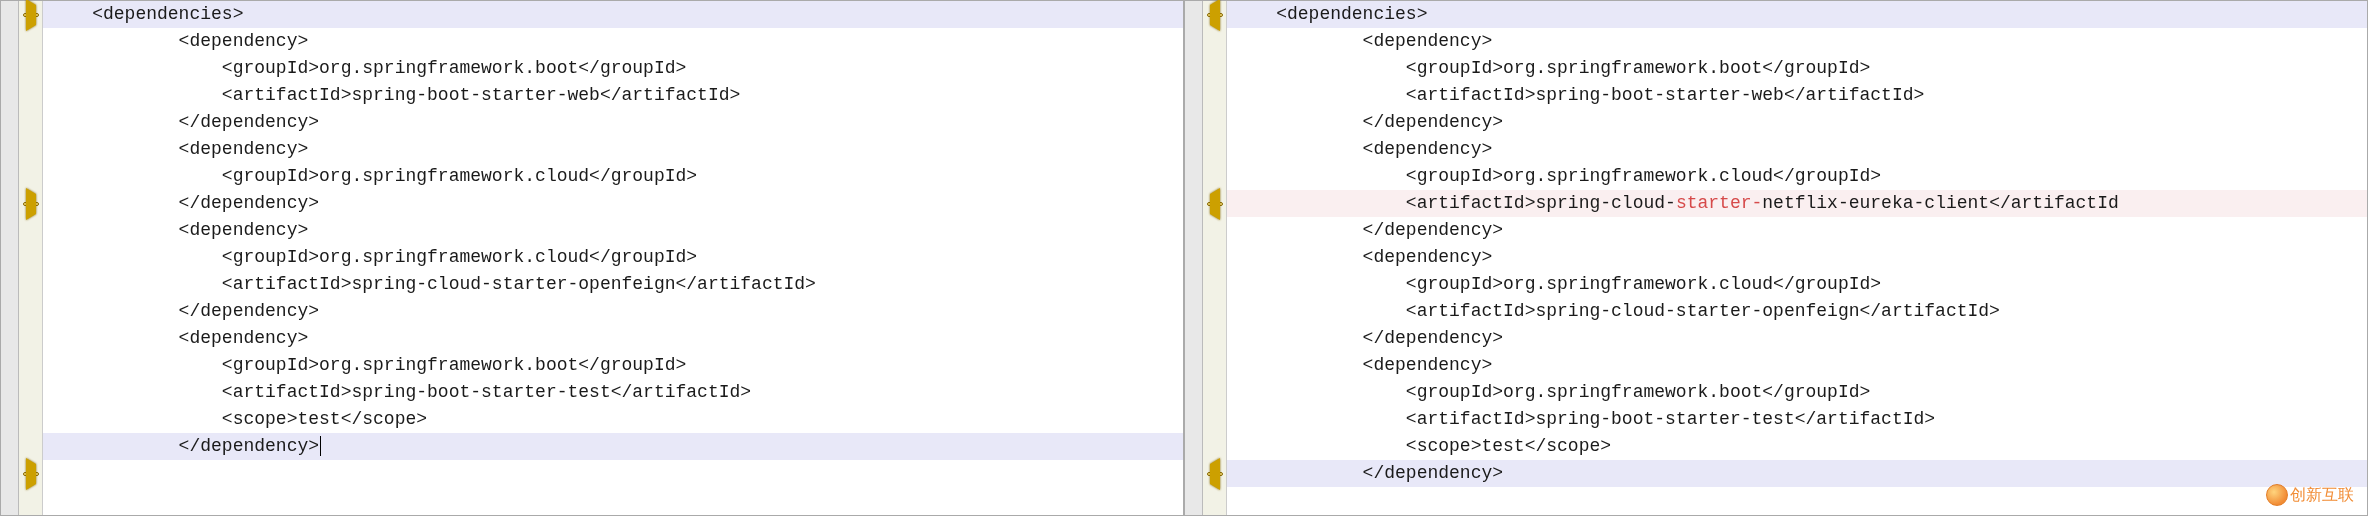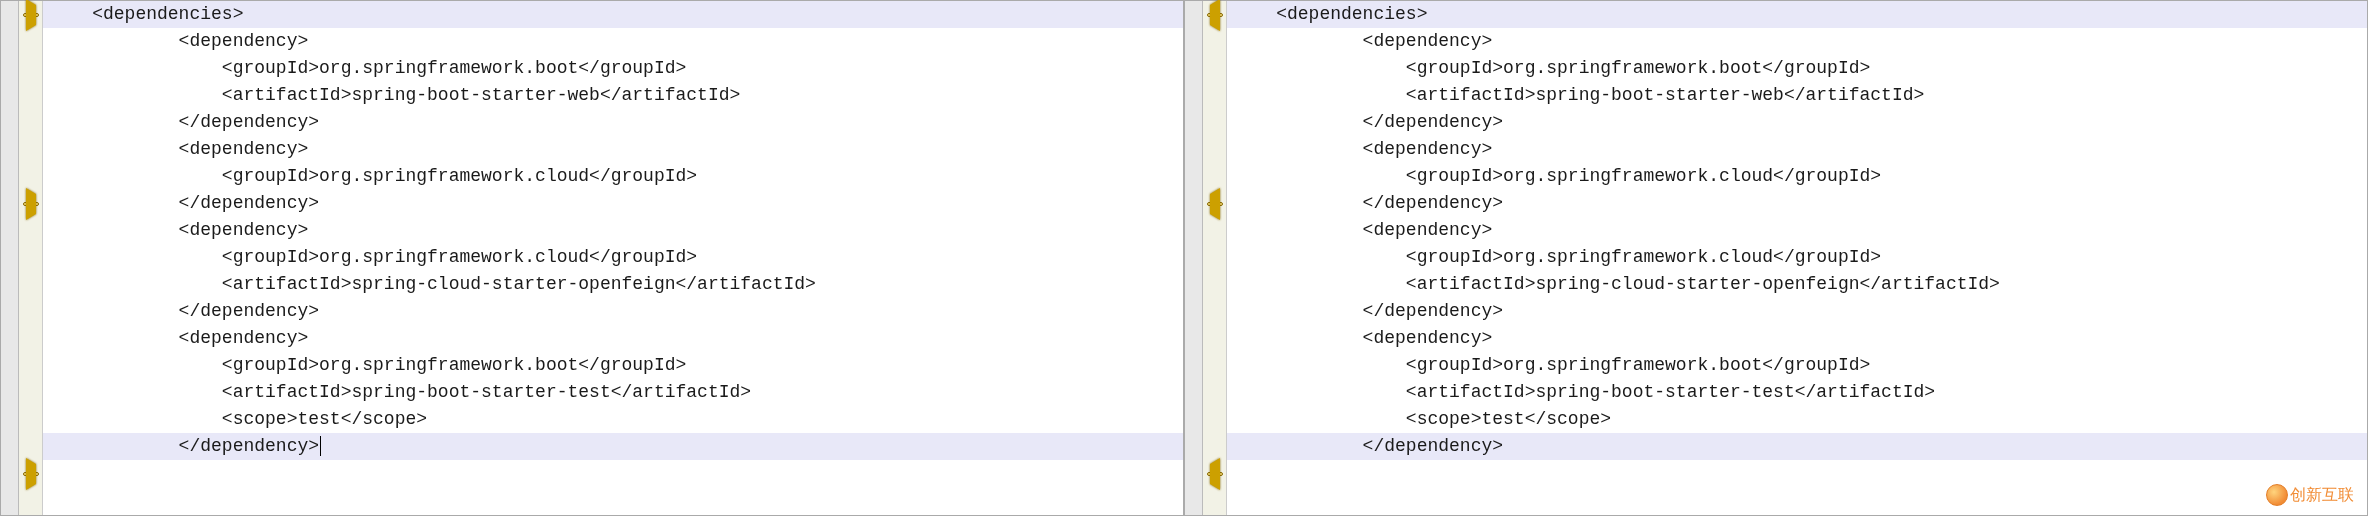--- a/index.html
+++ b/index.html
@@ -184,20 +184,21 @@
       </div>
     </div>
   <div class="code-col" id="right-code">
       <div class="line diff-block">    &lt;dependencies&gt;</div>
       <div class="line">            &lt;dependency&gt;</div>
       <div class="line">                &lt;groupId&gt;org.springframework.boot&lt;/groupId&gt;</div>
       <div class="line">                &lt;artifactId&gt;spring-boot-starter-web&lt;/artifactId&gt;</div>
       <div class="line">            &lt;/dependency&gt;</div>
       <div class="line">            &lt;dependency&gt;</div>
       <div class="line">                &lt;groupId&gt;org.springframework.cloud&lt;/groupId&gt;</div>
+      <div class="line diff-change">                &lt;artifactId&gt;spring-cloud-<span class="diff-word">starter-</span>netflix-eureka-client&lt;/artifactId</div>
       <div class="line">            &lt;/dependency&gt;</div>
       <div class="line">            &lt;dependency&gt;</div>
       <div class="line">                &lt;groupId&gt;org.springframework.cloud&lt;/groupId&gt;</div>
       <div class="line">                &lt;artifactId&gt;spring-cloud-starter-openfeign&lt;/artifactId&gt;</div>
       <div class="line">            &lt;/dependency&gt;</div>
       <div class="line">            &lt;dependency&gt;</div>
       <div class="line">                &lt;groupId&gt;org.springframework.boot&lt;/groupId&gt;</div>
       <div class="line">                &lt;artifactId&gt;spring-boot-starter-test&lt;/artifactId&gt;</div>
       <div class="line">                &lt;scope&gt;test&lt;/scope&gt;</div>
       <div class="line diff-block">            &lt;/dependency&gt;</div>

